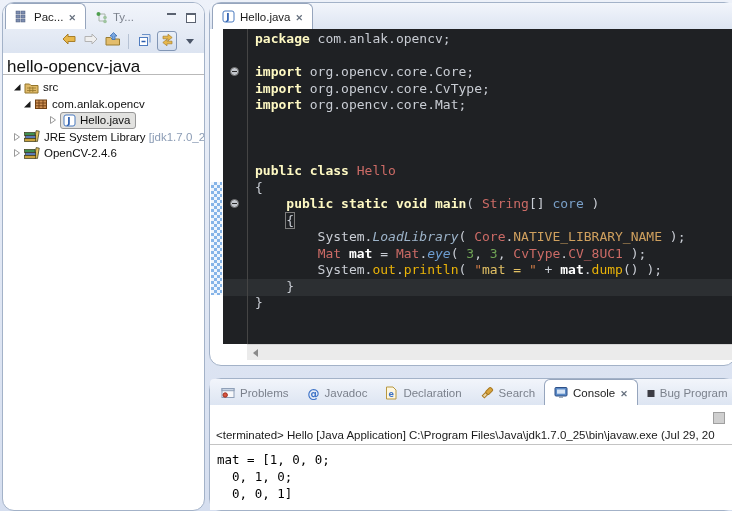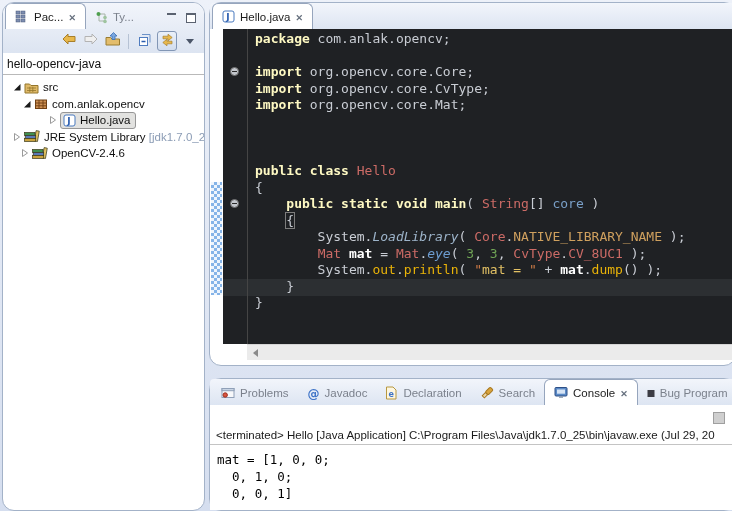--- a/index.html
+++ b/index.html
@@ -21,21 +21,21 @@
   .minbtn::before{content:"";position:absolute;left:1px;top:0;width:9px;height:2px;background:#5a6270;}
   .maxbtn::before{content:"";position:absolute;left:1px;top:0;width:8px;height:7px;border:1px solid #5a6270;border-top-width:2px;background:#fff;}
   
   .pe{left:2px;top:2px;width:203px;height:509px;overflow:hidden;}
   .pe-chrome{position:absolute;top:0;left:0;right:0;height:50px;background:linear-gradient(#f2f5fb,#dce4f1);border-radius:4px 4px 0 0;}
   .pe-toolbar{position:absolute;top:26px;left:0;right:0;height:24px;display:flex;align-items:center;justify-content:flex-end;gap:4px;padding-right:5px;}
   .tbtn{display:inline-flex;align-items:center;justify-content:center;width:18px;height:18px;}
   .tbtn.pressed{border:1px solid #8296b5;background:linear-gradient(#eaf0f9,#d2ddee);border-radius:3px;}
   .tsep{width:1px;height:15px;background:#b6c2d4;margin:0 2px;}
   .chev{width:0;height:0;border-left:4px solid transparent;border-right:4px solid transparent;border-top:5px solid #4a5568;}
-  .pe-header{position:absolute;top:54px;left:4px;right:0;font-size:12px;color:#111;white-space:nowrap;}
+  .pe-header{position:absolute;top:54px;left:4px;right:0;font-size:17px;color:#111;white-space:nowrap;}
   .pe-sep{position:absolute;top:71px;left:0;right:0;height:1px;background:#b9b9b9;}
   .pe-tree{position:absolute;top:76px;left:0;right:0;bottom:0;overflow:hidden;}
   .trow{display:flex;align-items:center;height:16.5px;font-size:11.5px;color:#101010;white-space:nowrap;}
   .trow .arrow{display:inline-flex;width:11px;justify-content:center;margin-right:2px;flex:0 0 auto;}
   .trow .nicon{display:inline-flex;margin-right:4px;flex:0 0 auto;}
   .trow .sel{display:inline-flex;align-items:center;background:#e2e2e0;border:1px solid #979797;border-radius:3px;padding:0 4px 0 2px;height:15px;}
   .trow .sel .nicon{margin-right:4px;}
   .tsuffix{color:#8b9cb5;}
   
   .editor{left:209px;top:2px;width:527px;height:364px;}
@@ -210,21 +210,21 @@
               <g stroke="#3a3a1a" stroke-width="0.7">
                 <rect x="11.2" y="0.8" width="3.2" height="10.5" fill="#e0c060" transform="rotate(10 12.8 6)"></rect>
                 <rect x="0.5" y="2.5" width="10.5" height="3" fill="#3f8f4f"></rect>
                 <rect x="1.2" y="5.5" width="10.5" height="3" fill="#5a79b8"></rect>
                 <rect x="0.5" y="8.5" width="11.2" height="3" fill="#c9a23e"></rect>
               </g>
             </svg>
           </span>
           <span>JRE System Library <span class="tsuffix">[jdk1.7.0_25]</span></span>
         </div>
-        <div class="trow" style="padding-left: 16px;">
+        <div class="trow" style="padding-left: 8px;">
           <span class="arrow">
             <svg width="10" height="10">
               <path d="M2.5,1.5 L7.5,5 L2.5,8.5 Z" fill="#fff" stroke="#9a9a9a"></path>
             </svg>
           </span>
           <span class="nicon">
             <svg width="16" height="13">
               <g stroke="#3a3a1a" stroke-width="0.7">
                 <rect x="11.2" y="0.8" width="3.2" height="10.5" fill="#e0c060" transform="rotate(10 12.8 6)"></rect>
                 <rect x="0.5" y="2.5" width="10.5" height="3" fill="#3f8f4f"></rect>

